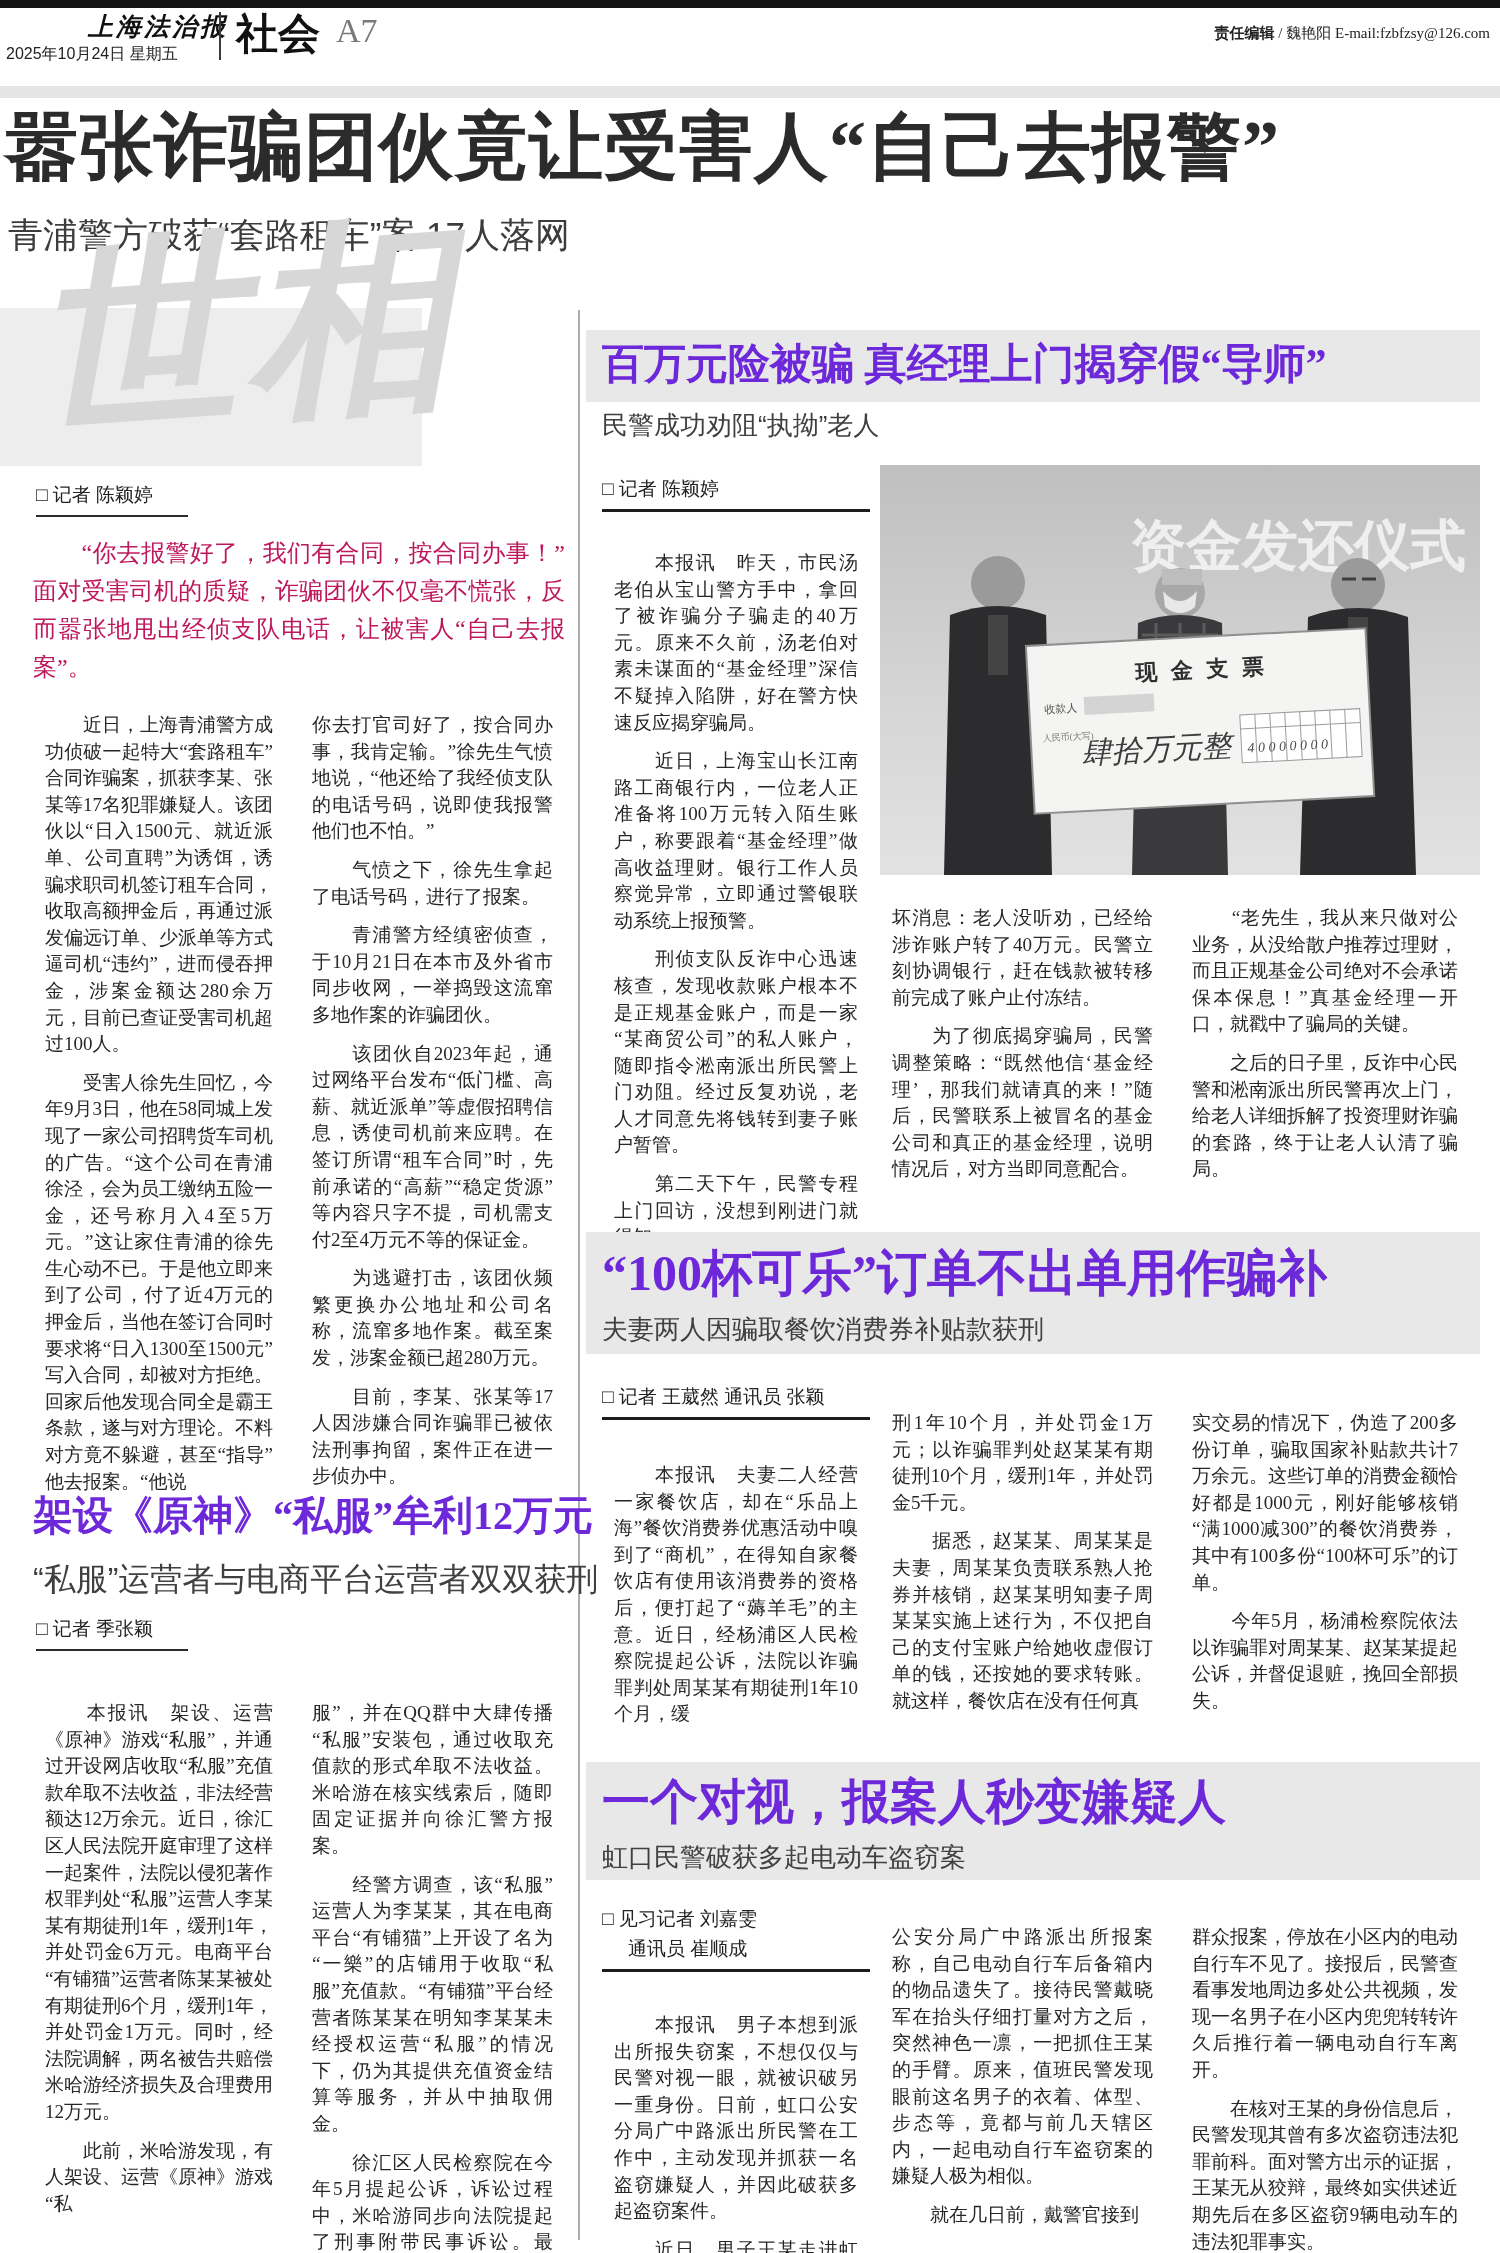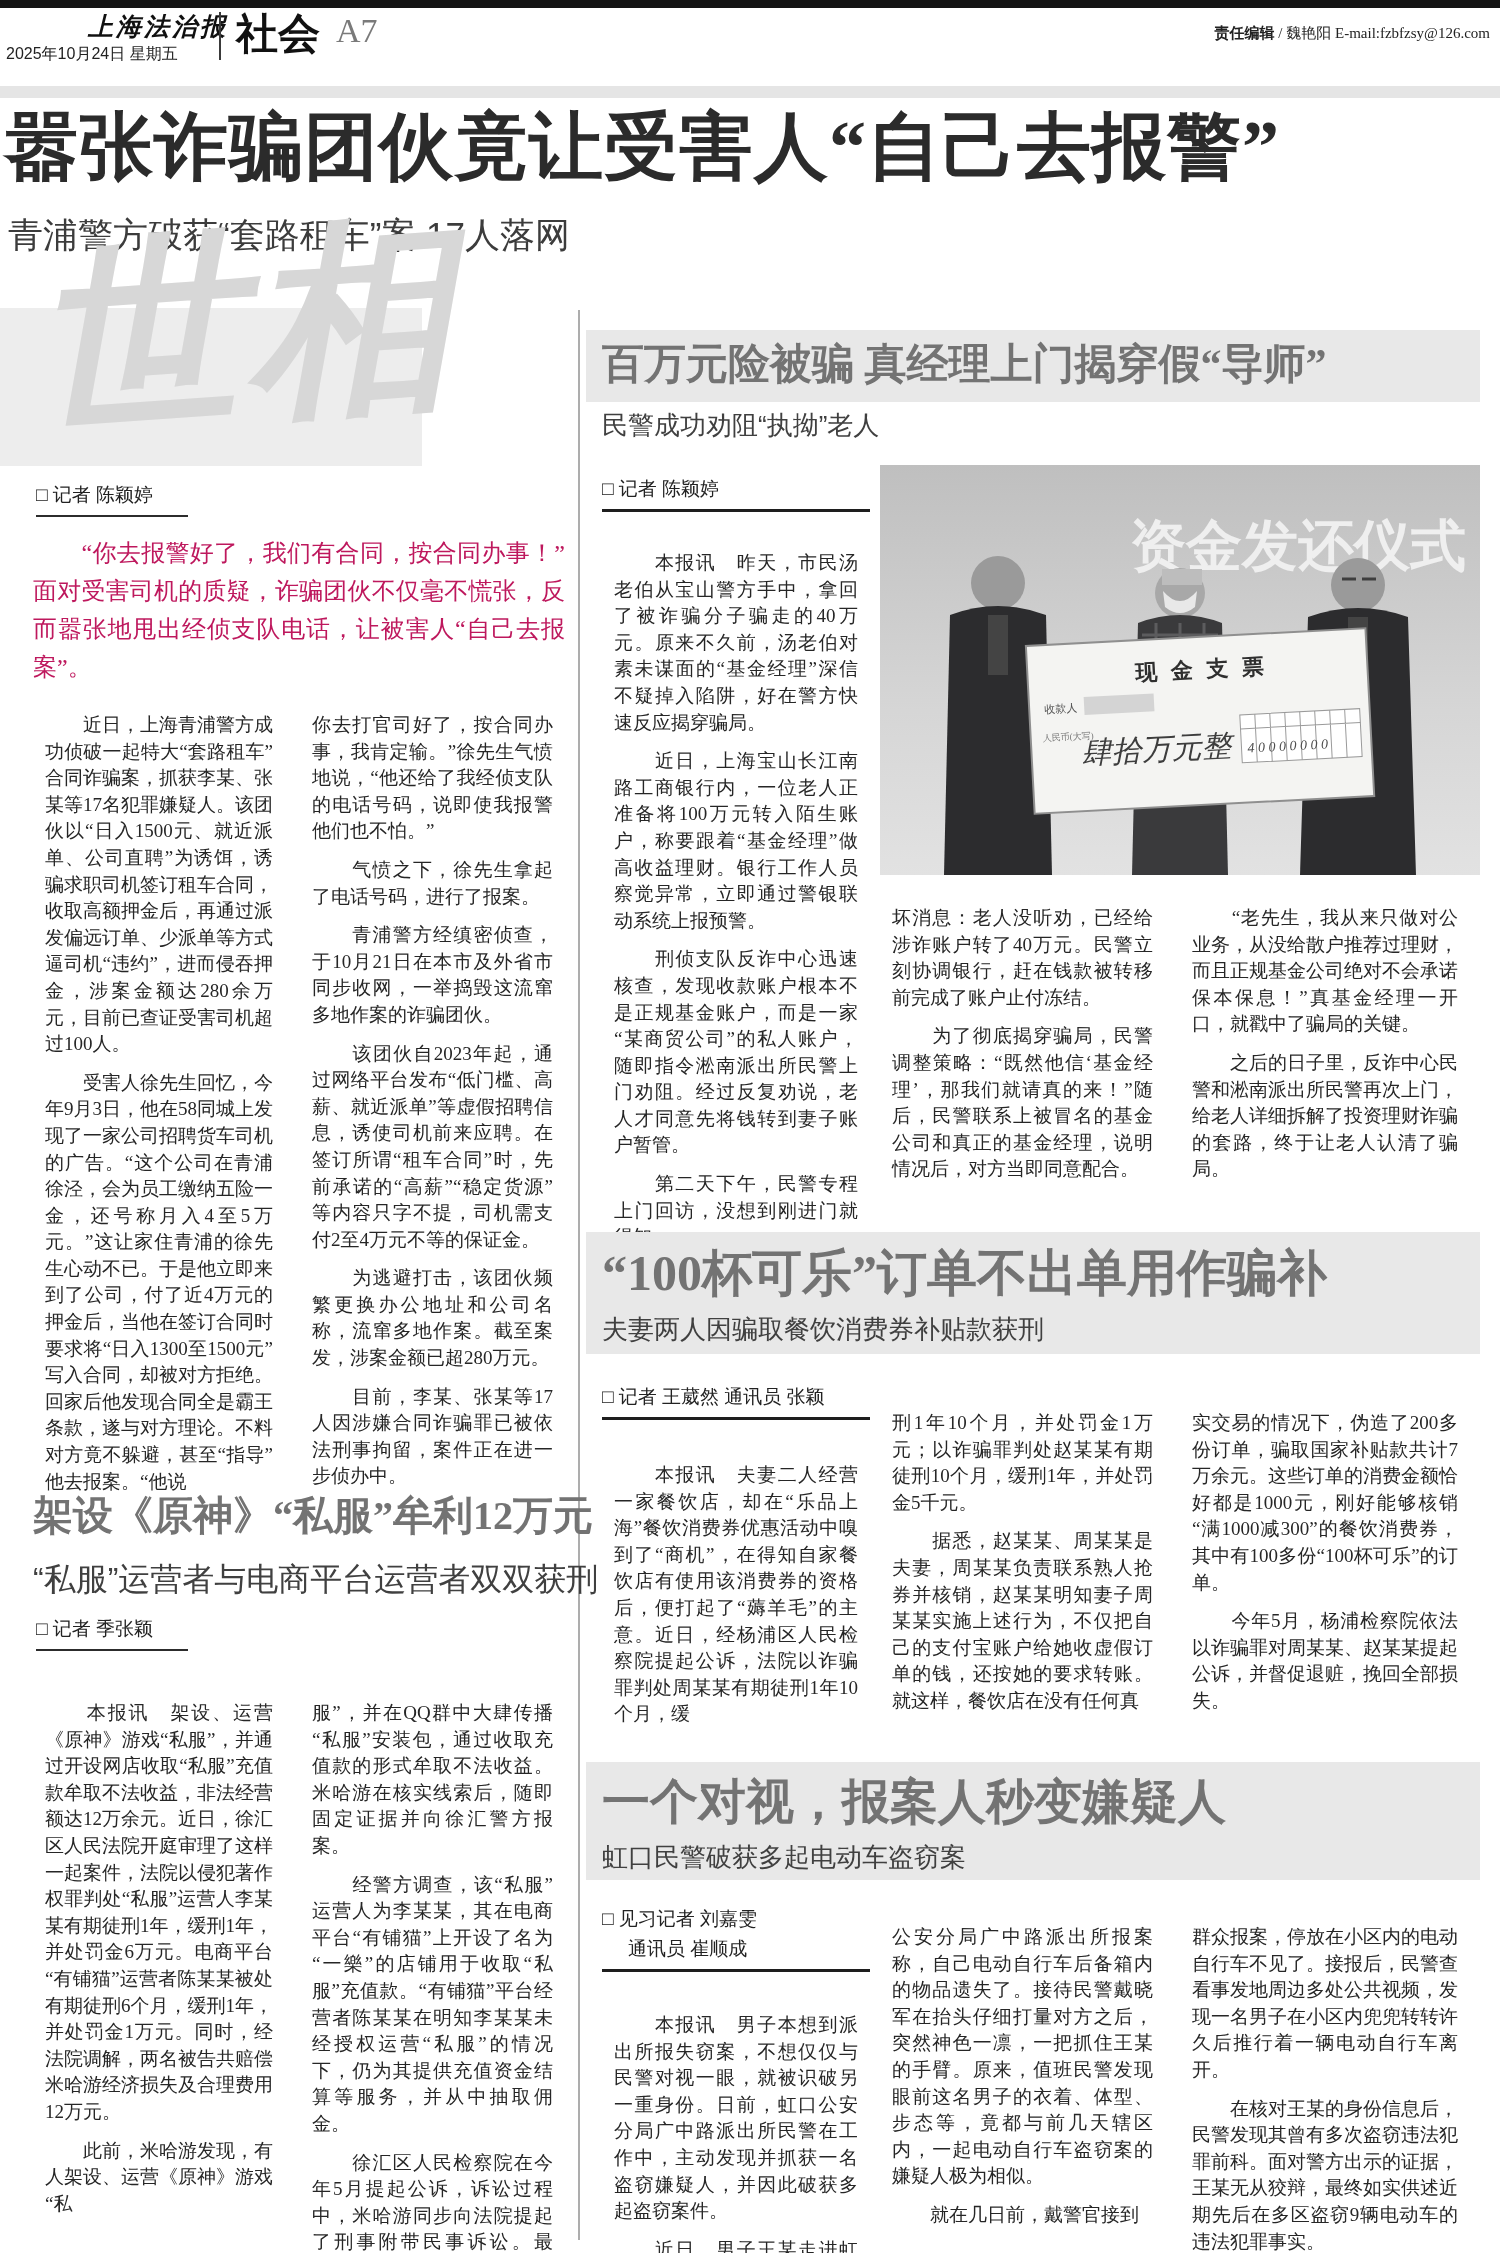--- a/index.html
+++ b/index.html
@@ -32,21 +32,21 @@
   
   .reporter{font-size:19px;font-weight:normal;color:#222;
             font-family:"Liberation Sans","DejaVu Sans",sans-serif;padding-bottom:7px;}
   .rule-thin{border-bottom:2px solid #2c2c2c;}
   .rule-thick{border-bottom:3px solid #1e1e1e;}
   
   .intro{font-size:24px;line-height:38px;text-align:justify;color:#be185d;}
   .col{font-size:19px;line-height:26.6px;text-align:justify;color:#262626;}
   .col p{margin:12px;}
   
-  .h2{font-weight:bold;color:#737373;white-space:nowrap;}
+  .h2{font-weight:bold;color:#6d28d9;white-space:nowrap;}
   .band{background:#e8e8e8;}
   .sub{font-family:"Liberation Sans","DejaVu Sans",sans-serif;color:#404040;white-space:nowrap;}
 </style>
 </head>
 <body>
 
 <div class="page">
 
   <div class="abs topbar"></div>
   <div class="abs masthead">上海法治报</div>

